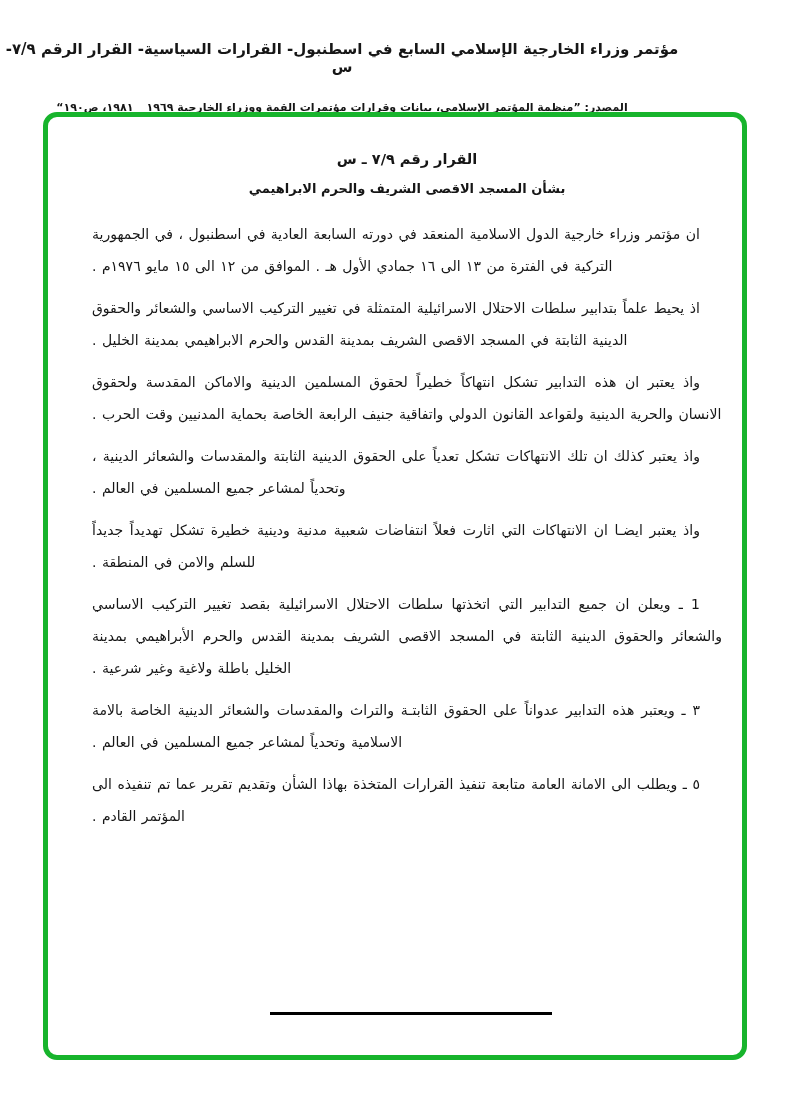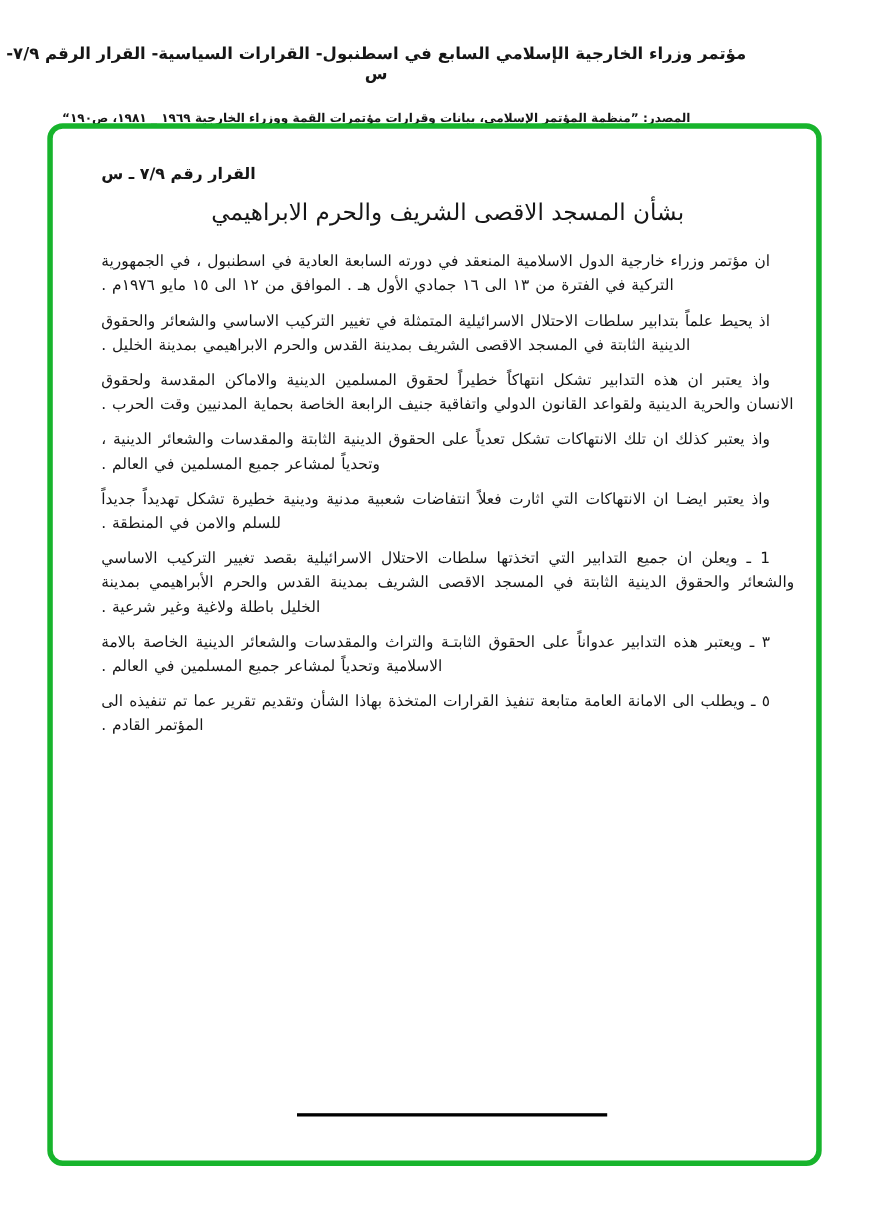--- a/index.html
+++ b/index.html
@@ -47,38 +47,38 @@
   .doc-content {
     position: absolute;
     left: 48px;
     top: 117px;
     width: 694px;
     box-sizing: border-box;
     padding: 34px 20px 0 44px;
     direction: rtl;
   }
   .doc-title-1 {
-    text-align: left;
+    text-align: center;
     font-weight: bold;
     font-size: 14.5px;
     margin: 0 0 14px 0;
   }
   .doc-title-2 {
     text-align: center;
-    font-weight: normal;
-    font-size: 21px;
+    font-weight: bold;
+    font-size: 13px;
     margin: 0 0 22px 0;
   }
   .doc-para {
     direction: rtl;
     text-align: justify;
     text-align-last: left;
     text-indent: 22px;
     font-size: 14px;
-    line-height: 22px;
+    line-height: 32px;
     margin: 0 0 10px 0;
     word-spacing: 1px;
   }
   .footer-divider {
     position: absolute;
     left: 270px;
     top: 1012px;
     width: 282px;
     height: 3px;
     background: #000000;

